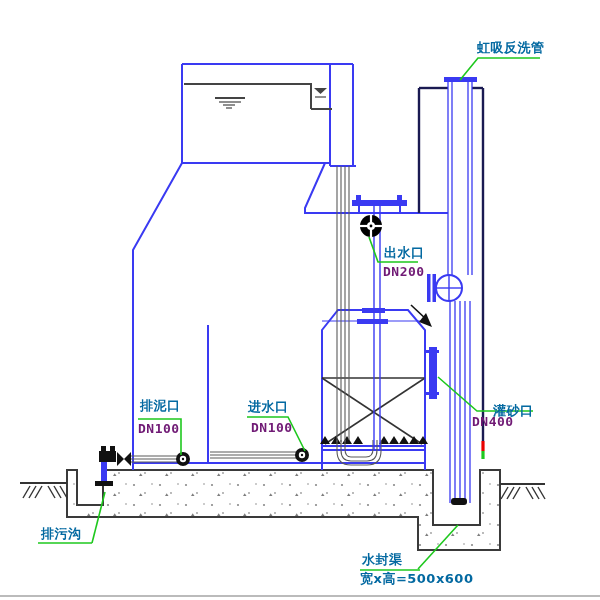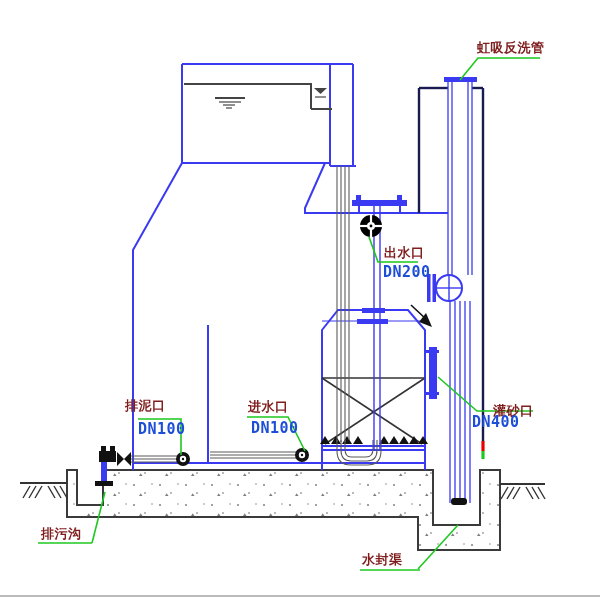--- a/index.html
+++ b/index.html
@@ -1,21 +1,21 @@
 <!DOCTYPE html>
 <html><head>
 <meta charset="utf-8">
 <style>
   html,body{margin:0;padding:0;background:#fff;}
   #canvas{position:relative;width:600px;height:600px;background:#ffffff;overflow:hidden;
           font-family:"DejaVu Sans",sans-serif;}
   #drawing{position:absolute;left:0;top:0;}
-  .lbl{position:absolute;color:#7f1d1d;font-weight:bold;font-size:13px;line-height:14px;
+  .lbl{position:absolute;color:#0369a1;font-weight:bold;font-size:13px;line-height:14px;
        letter-spacing:0.5px;white-space:nowrap;font-family:"DejaVu Sans",sans-serif;}
-  .dn{position:absolute;color:#1d4ed8;font-weight:bold;font-size:15px;line-height:14px;
+  .dn{position:absolute;color:#701a75;font-weight:bold;font-size:13px;line-height:14px;
       white-space:nowrap;font-family:"DejaVu Sans Mono","DejaVu Sans",monospace;letter-spacing:0.5px;}
 </style>
 </head>
 <body>
 
 <div id="canvas">
 
 <svg id="drawing" width="600" height="600" viewBox="0 0 600 600">
   <defs>
     <pattern id="speck" width="26" height="20" patternUnits="userSpaceOnUse">
@@ -216,26 +216,27 @@
   </g>
 
   <line x1="0" y1="596" x2="600" y2="596" stroke="#bbb" stroke-width="2"></line>
 </svg>
 
 <div class="lbl" style="left:477px;top:41px">虹吸反洗管</div>
 
 <div class="lbl" style="left:384px;top:246px">出水口</div>
 <div class="dn" style="left:383px;top:265px">DN200</div>
 
-<div class="lbl" style="left:125px;top:399px">排泥口</div>
+<div class="lbl" style="left:140px;top:399px">排泥口</div>
 <div class="dn" style="left:138px;top:422px">DN100</div>
 
 <div class="lbl" style="left:248px;top:400px">进水口</div>
 <div class="dn" style="left:251px;top:421px">DN100</div>
 
 <div class="lbl" style="left:493px;top:404px">灌砂口</div>
 <div class="dn" style="left:472px;top:415px">DN400</div>
 
 <div class="lbl" style="left:41px;top:527px">排污沟</div>
 
 <div class="lbl" style="left:362px;top:553px">水封渠</div>
+<div class="lbl" style="left:360px;top:572px">宽x高=500x600</div>
 
 </div>
 
 </body></html>

